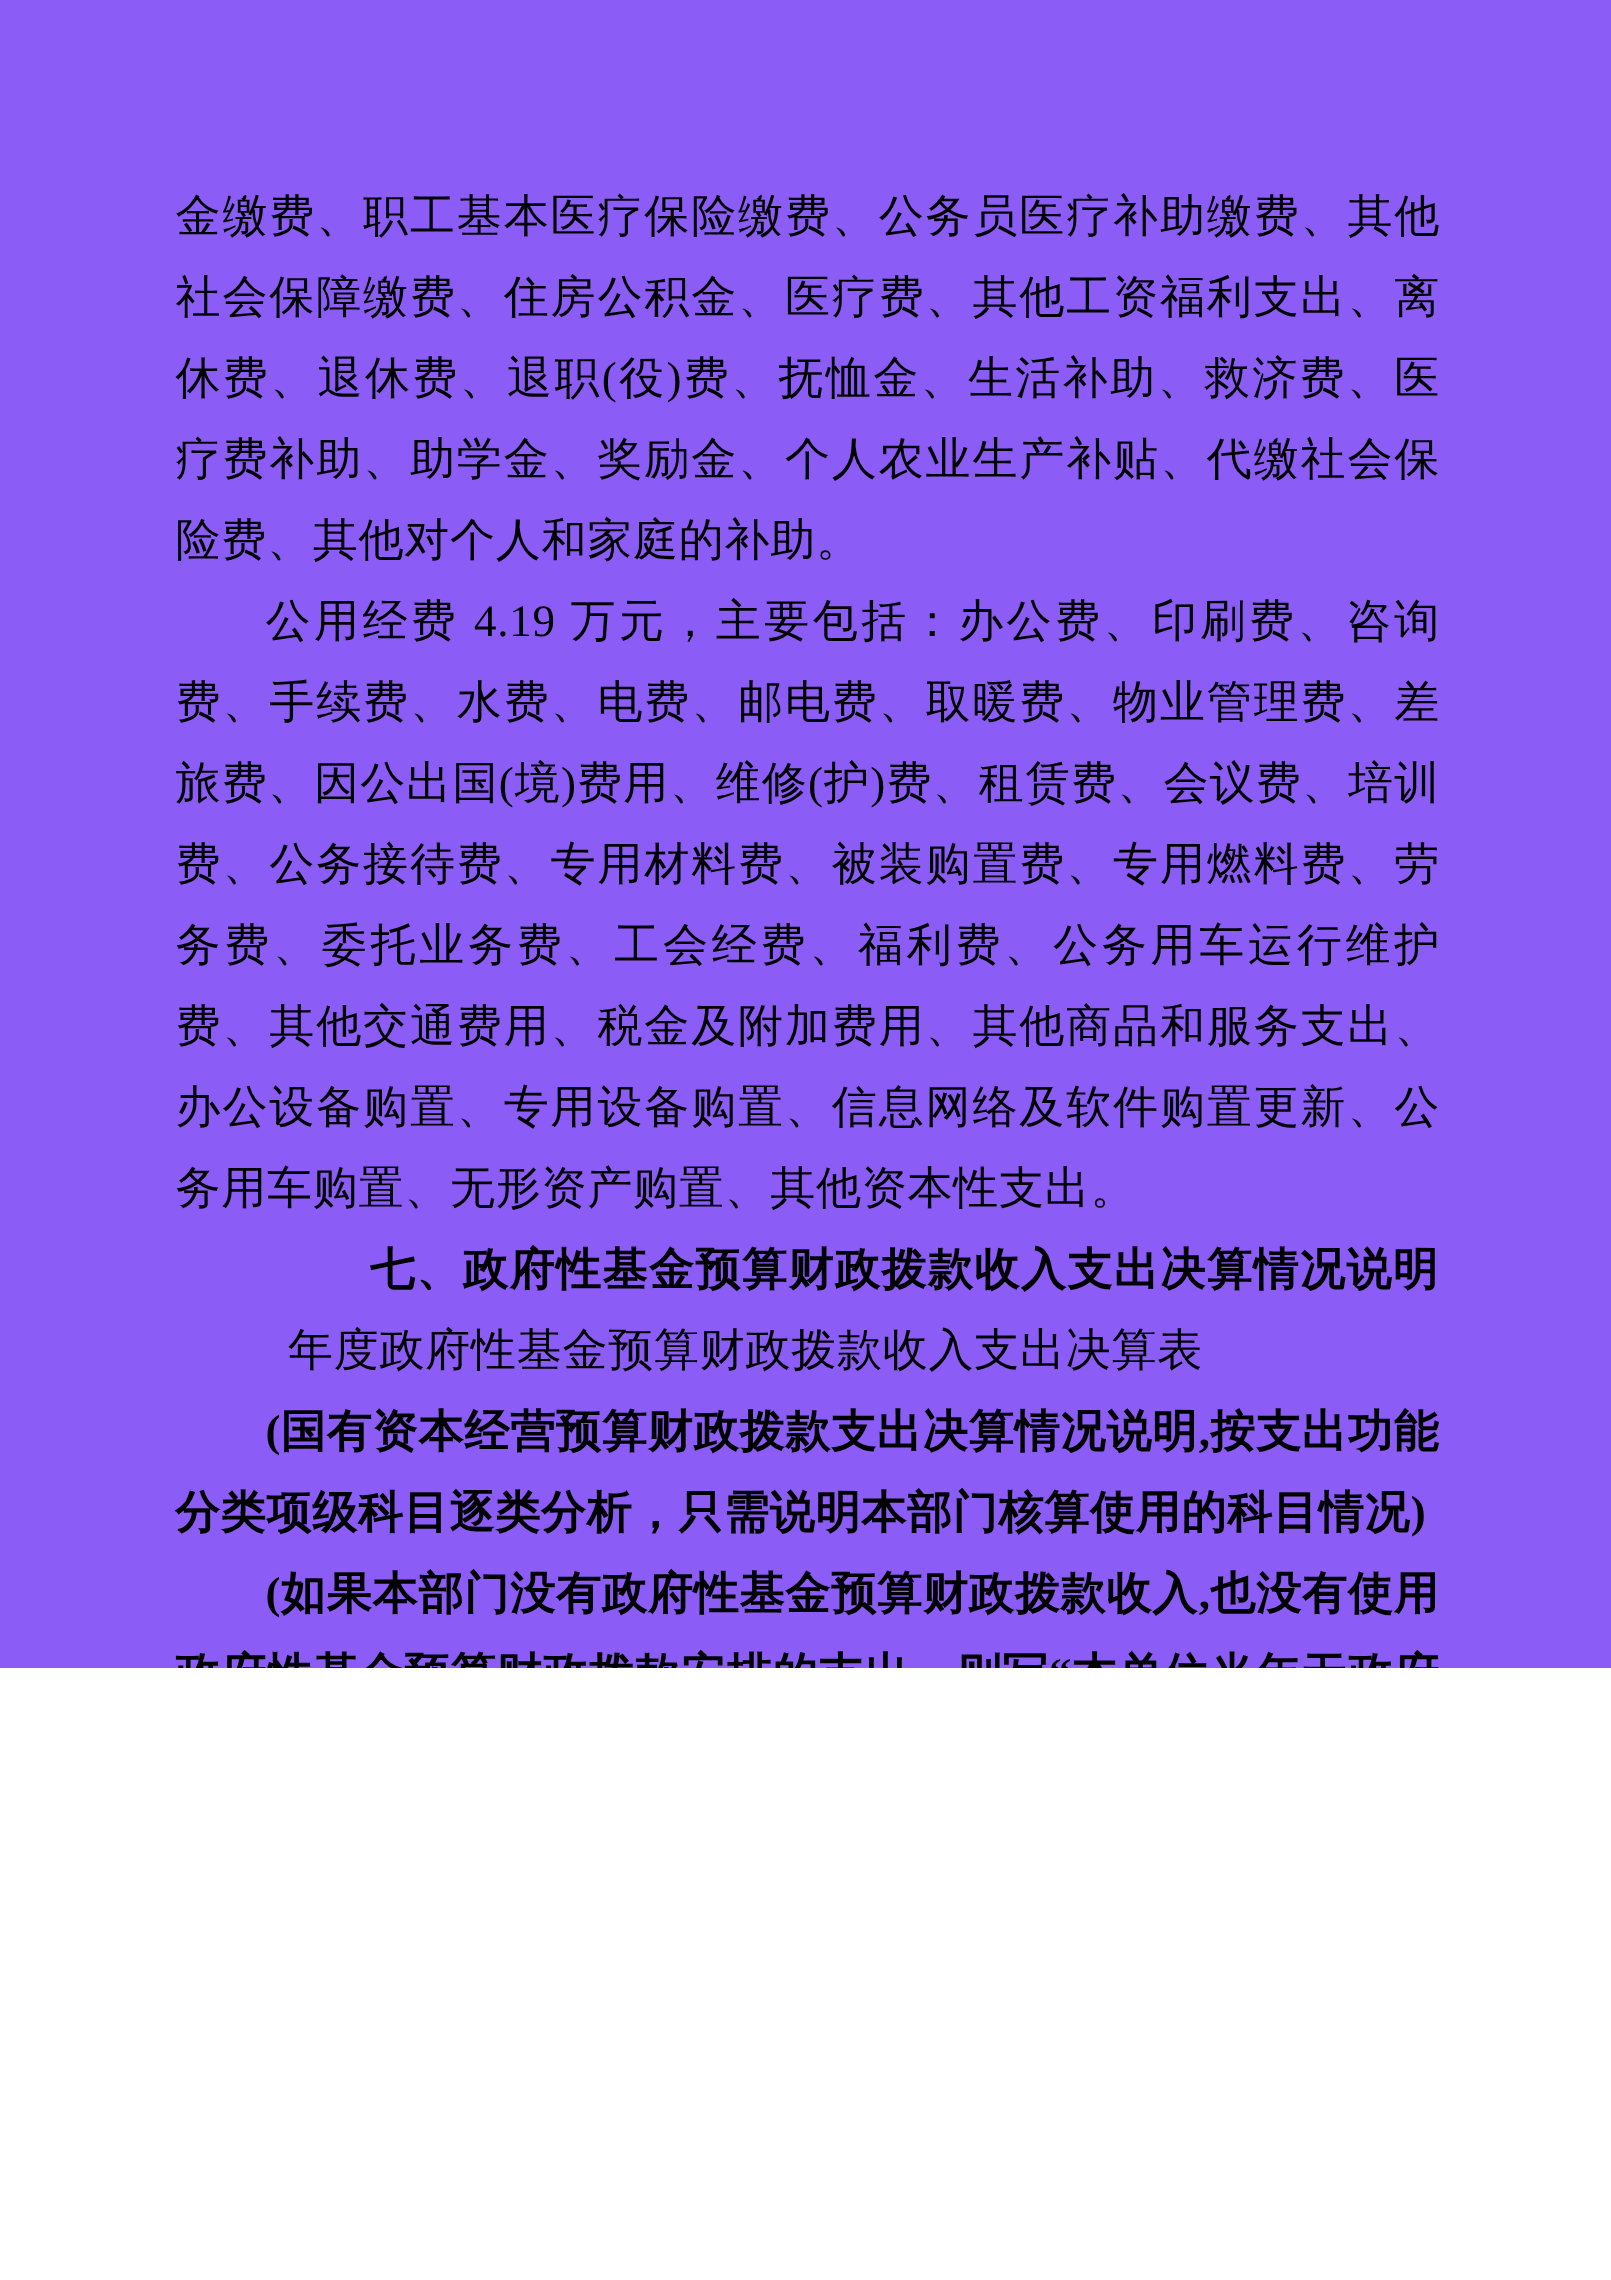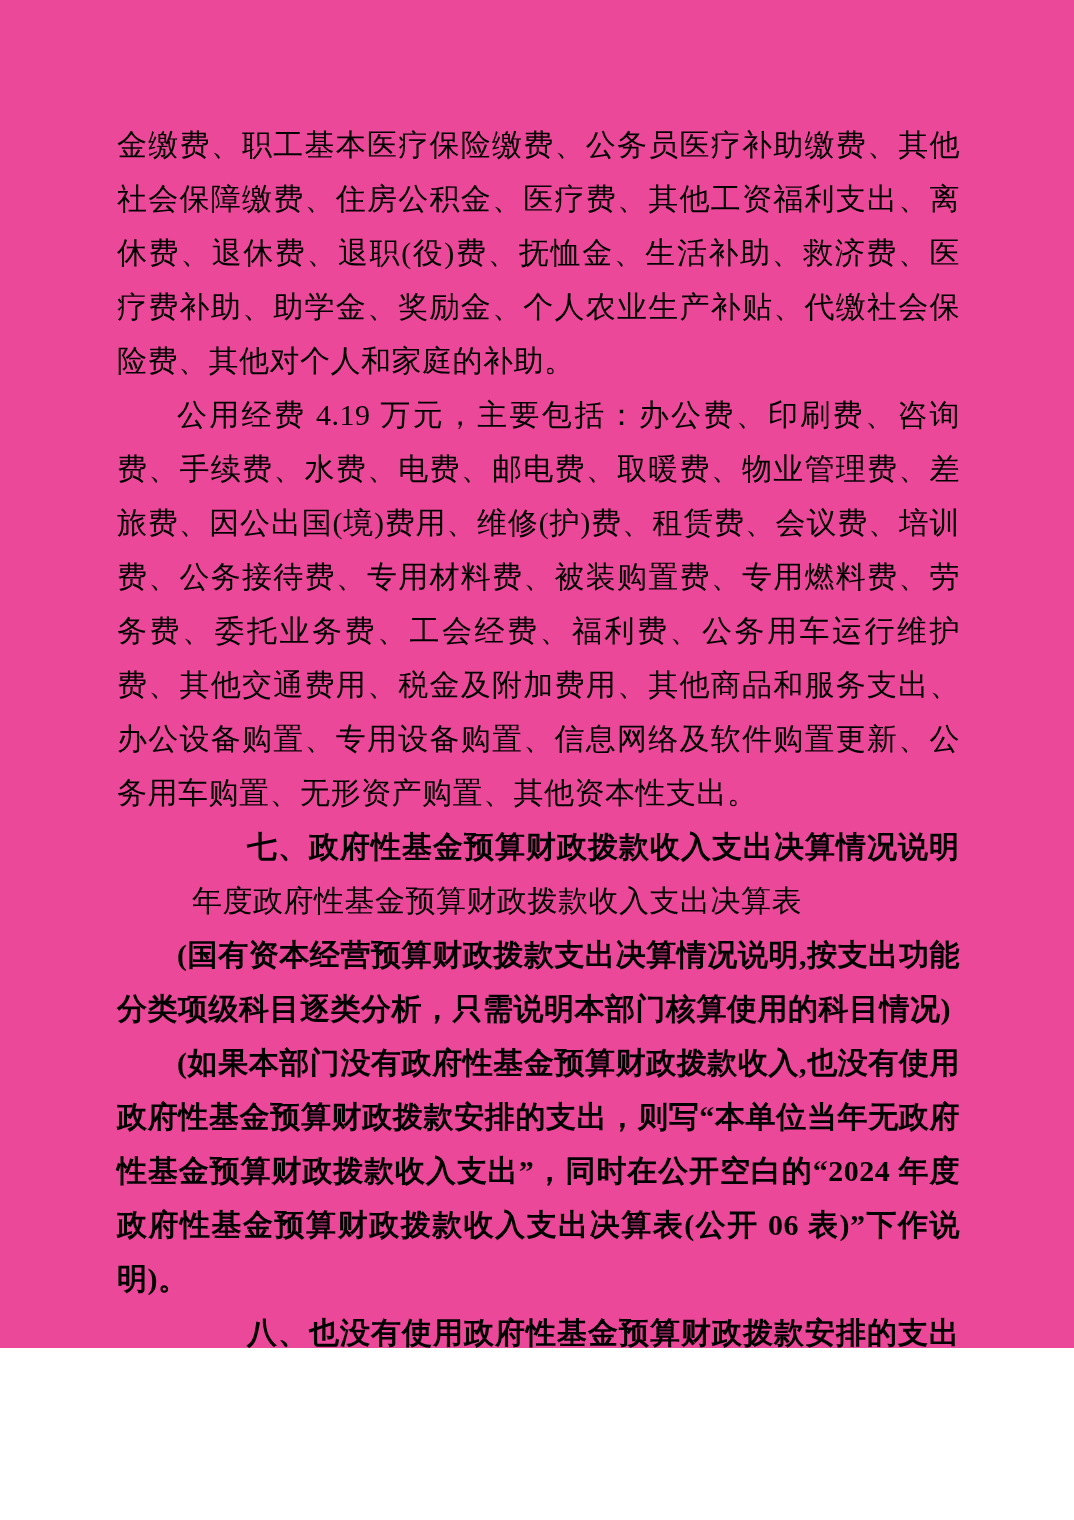--- a/index.html
+++ b/index.html
@@ -3,22 +3,22 @@
 <meta charset="utf-8">
 <style>
   html, body {
     margin: 0;
     padding: 0;
     background: #ffffff;
   }
   .page {
     position: relative;
     width: 1074px;
-    height: 1348px;
-    background: #ec4899;
+    height: 1112px;
+    background: #8b5cf6;
     color: #000000;
     font-family: "Liberation Serif", "DejaVu Serif", serif;
     overflow: hidden;
   }
   .content {
     position: absolute;
     left: 117px;
     top: 118px;
     width: 843px;
     font-size: 30px;

